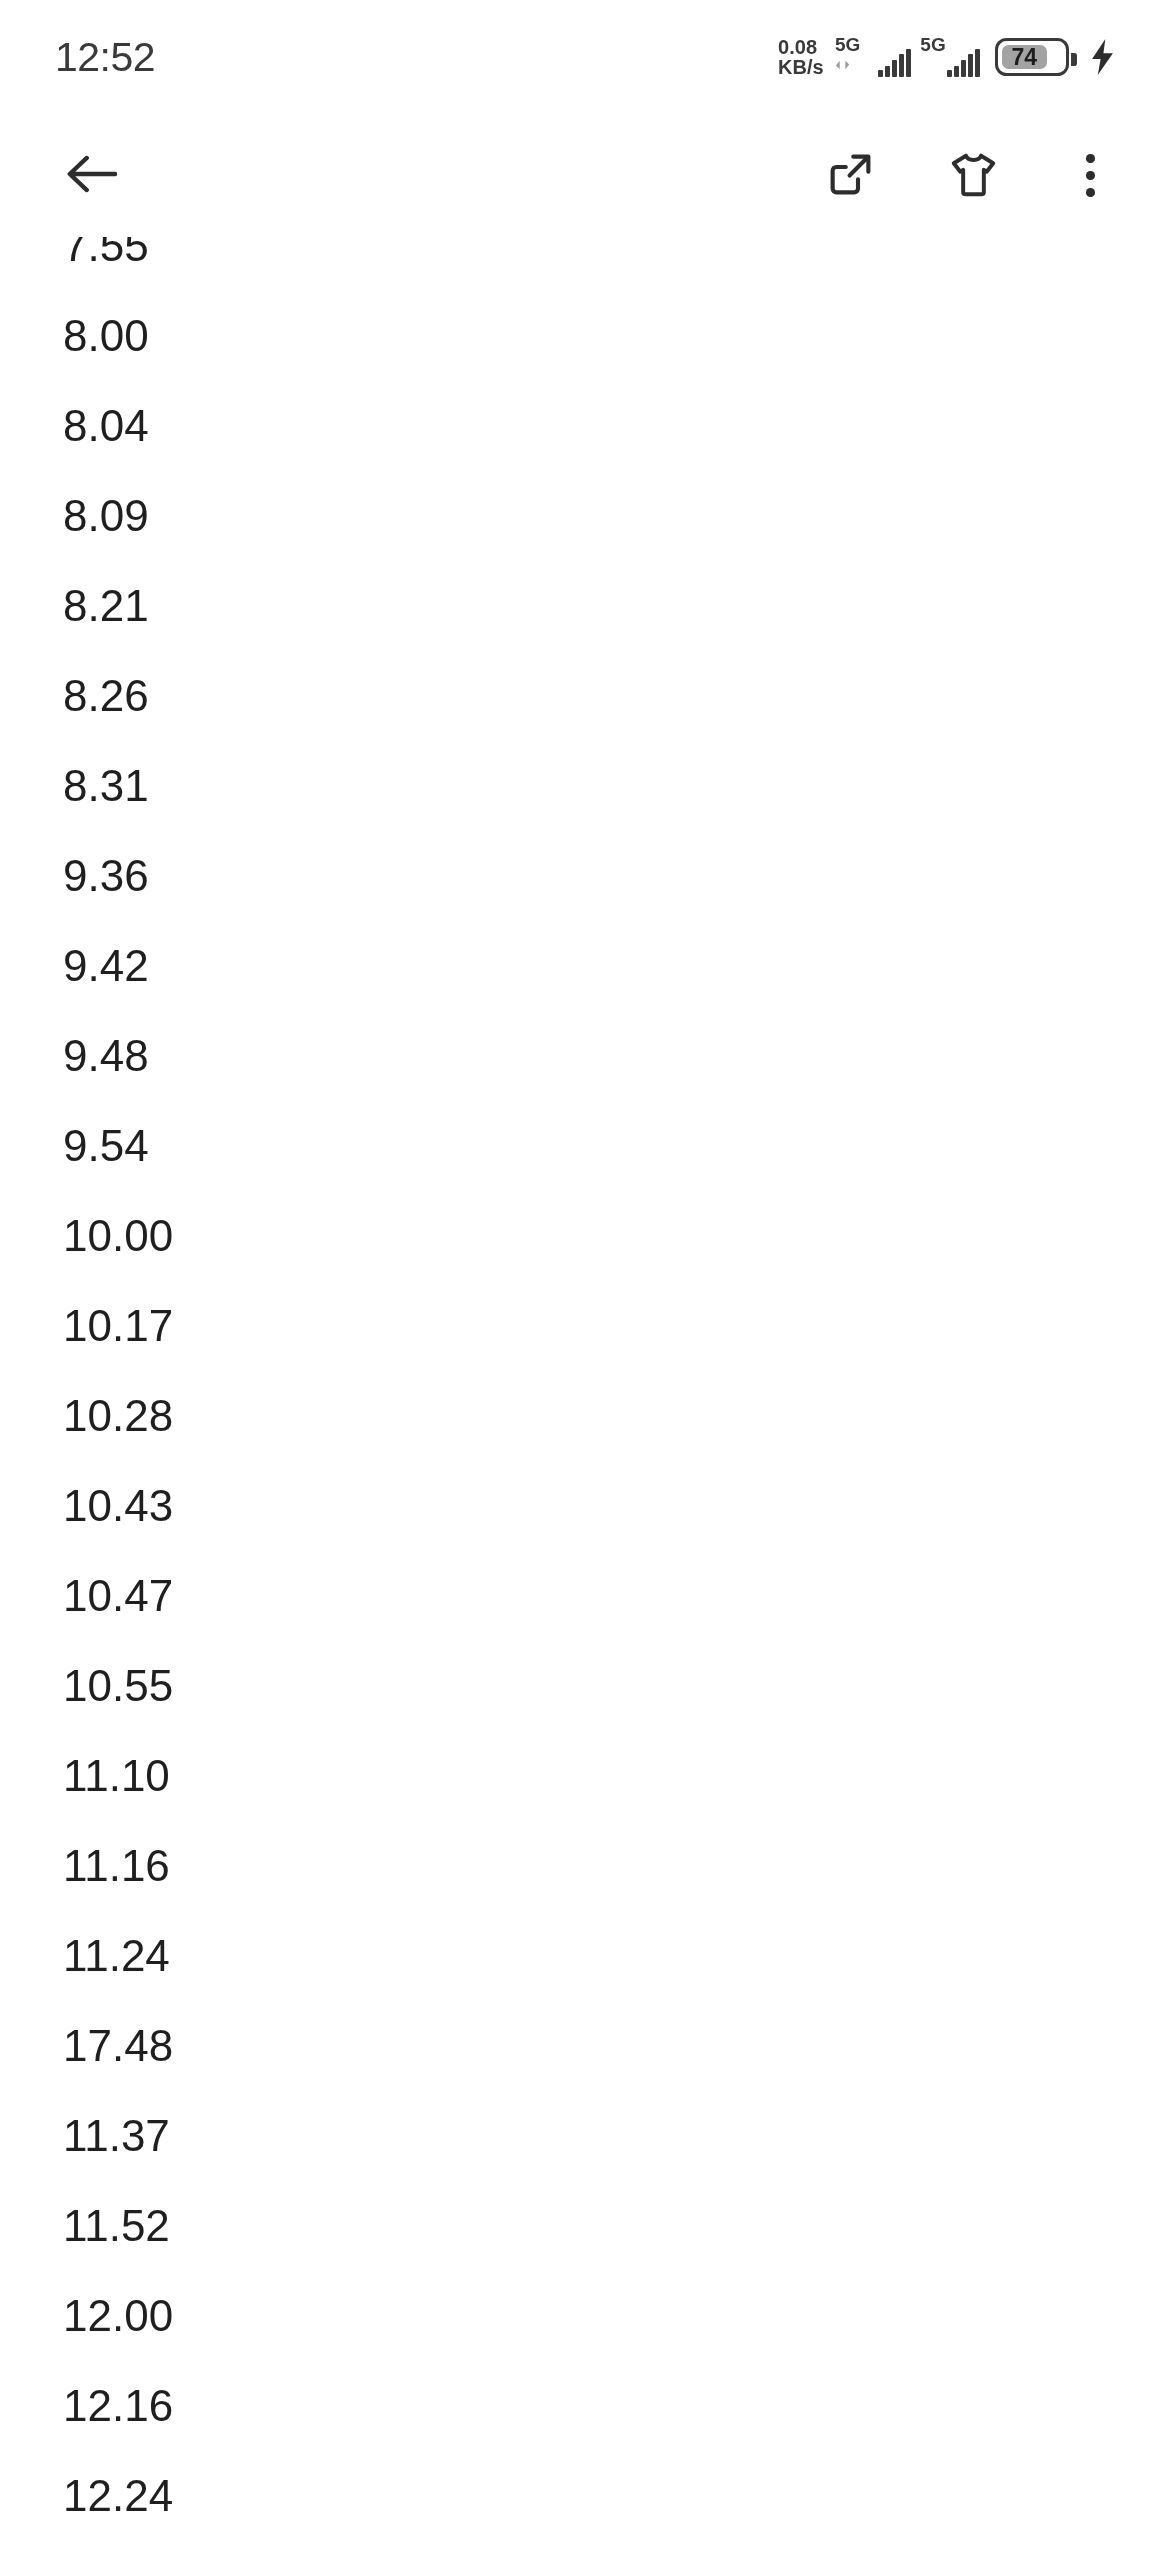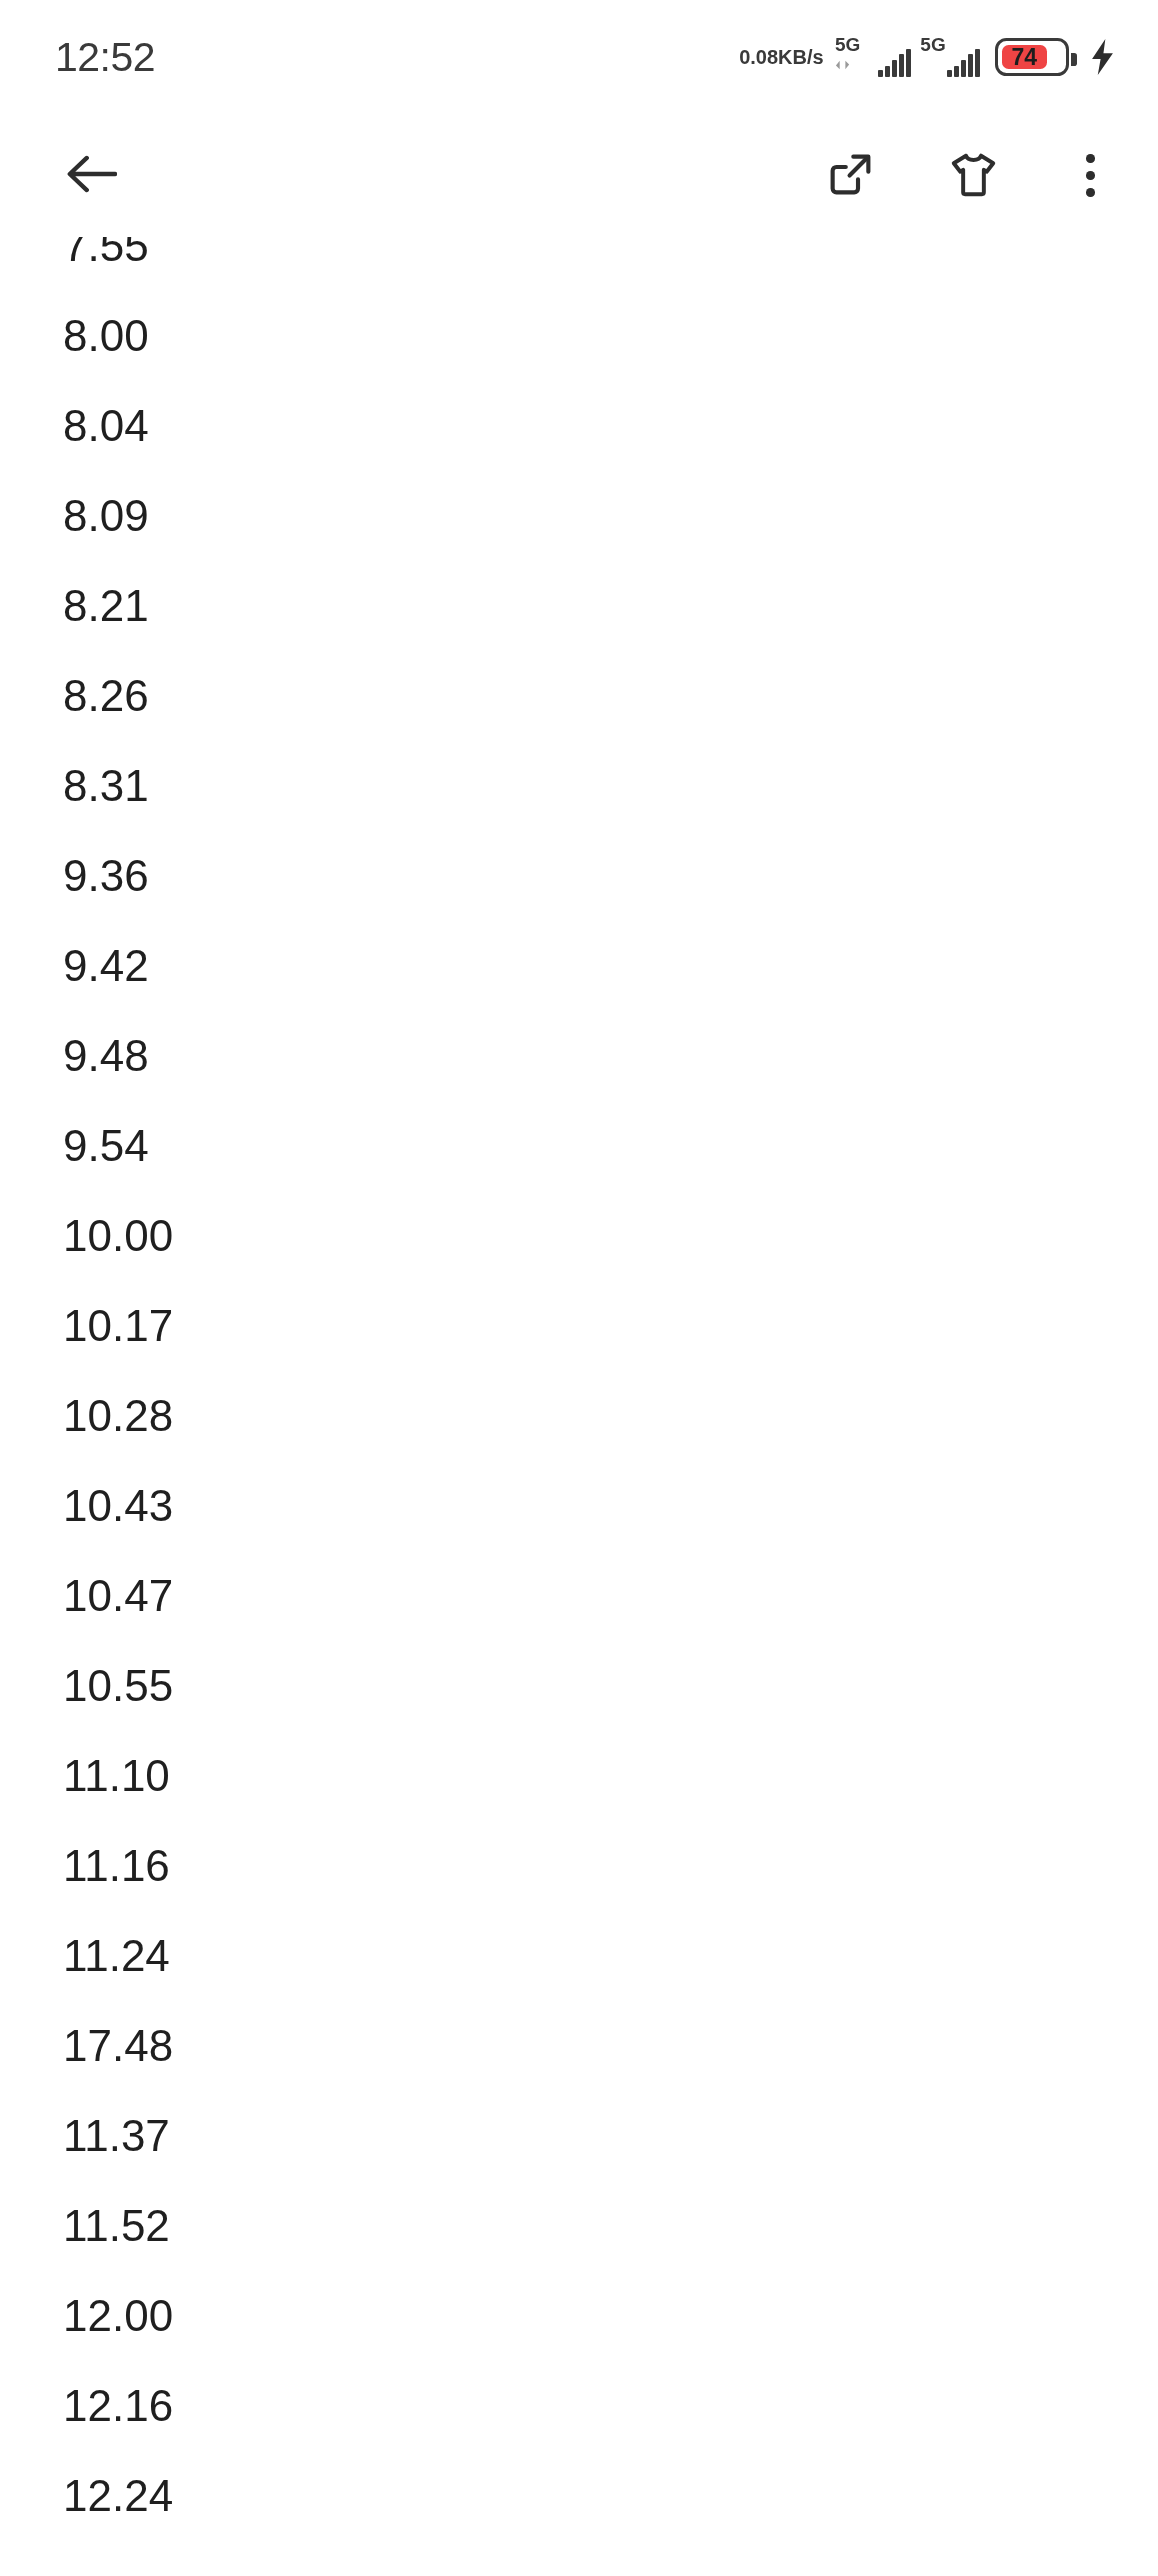--- a/index.html
+++ b/index.html
@@ -25,21 +25,21 @@
     letter-spacing:-0.5px;
     font-weight:400;
   }
   .sb-right{
     display:flex;
     align-items:center;
     gap:9.5px;
   }
   .net-rate{
     display:flex;
-    flex-direction:row;
+    flex-direction:column;
     align-items:flex-start;
     line-height:1.02;
     color:#3a3a3a;
     font-size:20px;
     font-weight:700;
     margin-right:1.9px;
   }
   .sig-group{
     display:flex;
     align-items:flex-end;
@@ -211,21 +211,21 @@
       <span class="bars nolabelpad">
         <i></i>
           <i></i>
           <i></i>
           <i></i>
           <i></i>
       </span>
     </div>
 
     <div class="battery">
-      <div class="batt-fill" style="width: 74%; background: #ef4444;">
+      <div class="batt-fill" style="width: 74%; background: #a3a3a3;">
         <span class="batt-num">74</span>
       </div>
     </div>
 
     <span class="bolt">
       <svg width="25" height="36" viewBox="0 0 26 38">
         <path d="M16 0 L2 21 L11 21 L8 38 L24 15 L14 15 Z" fill="#2d2d2d"></path>
       </svg>
     </span>
 

